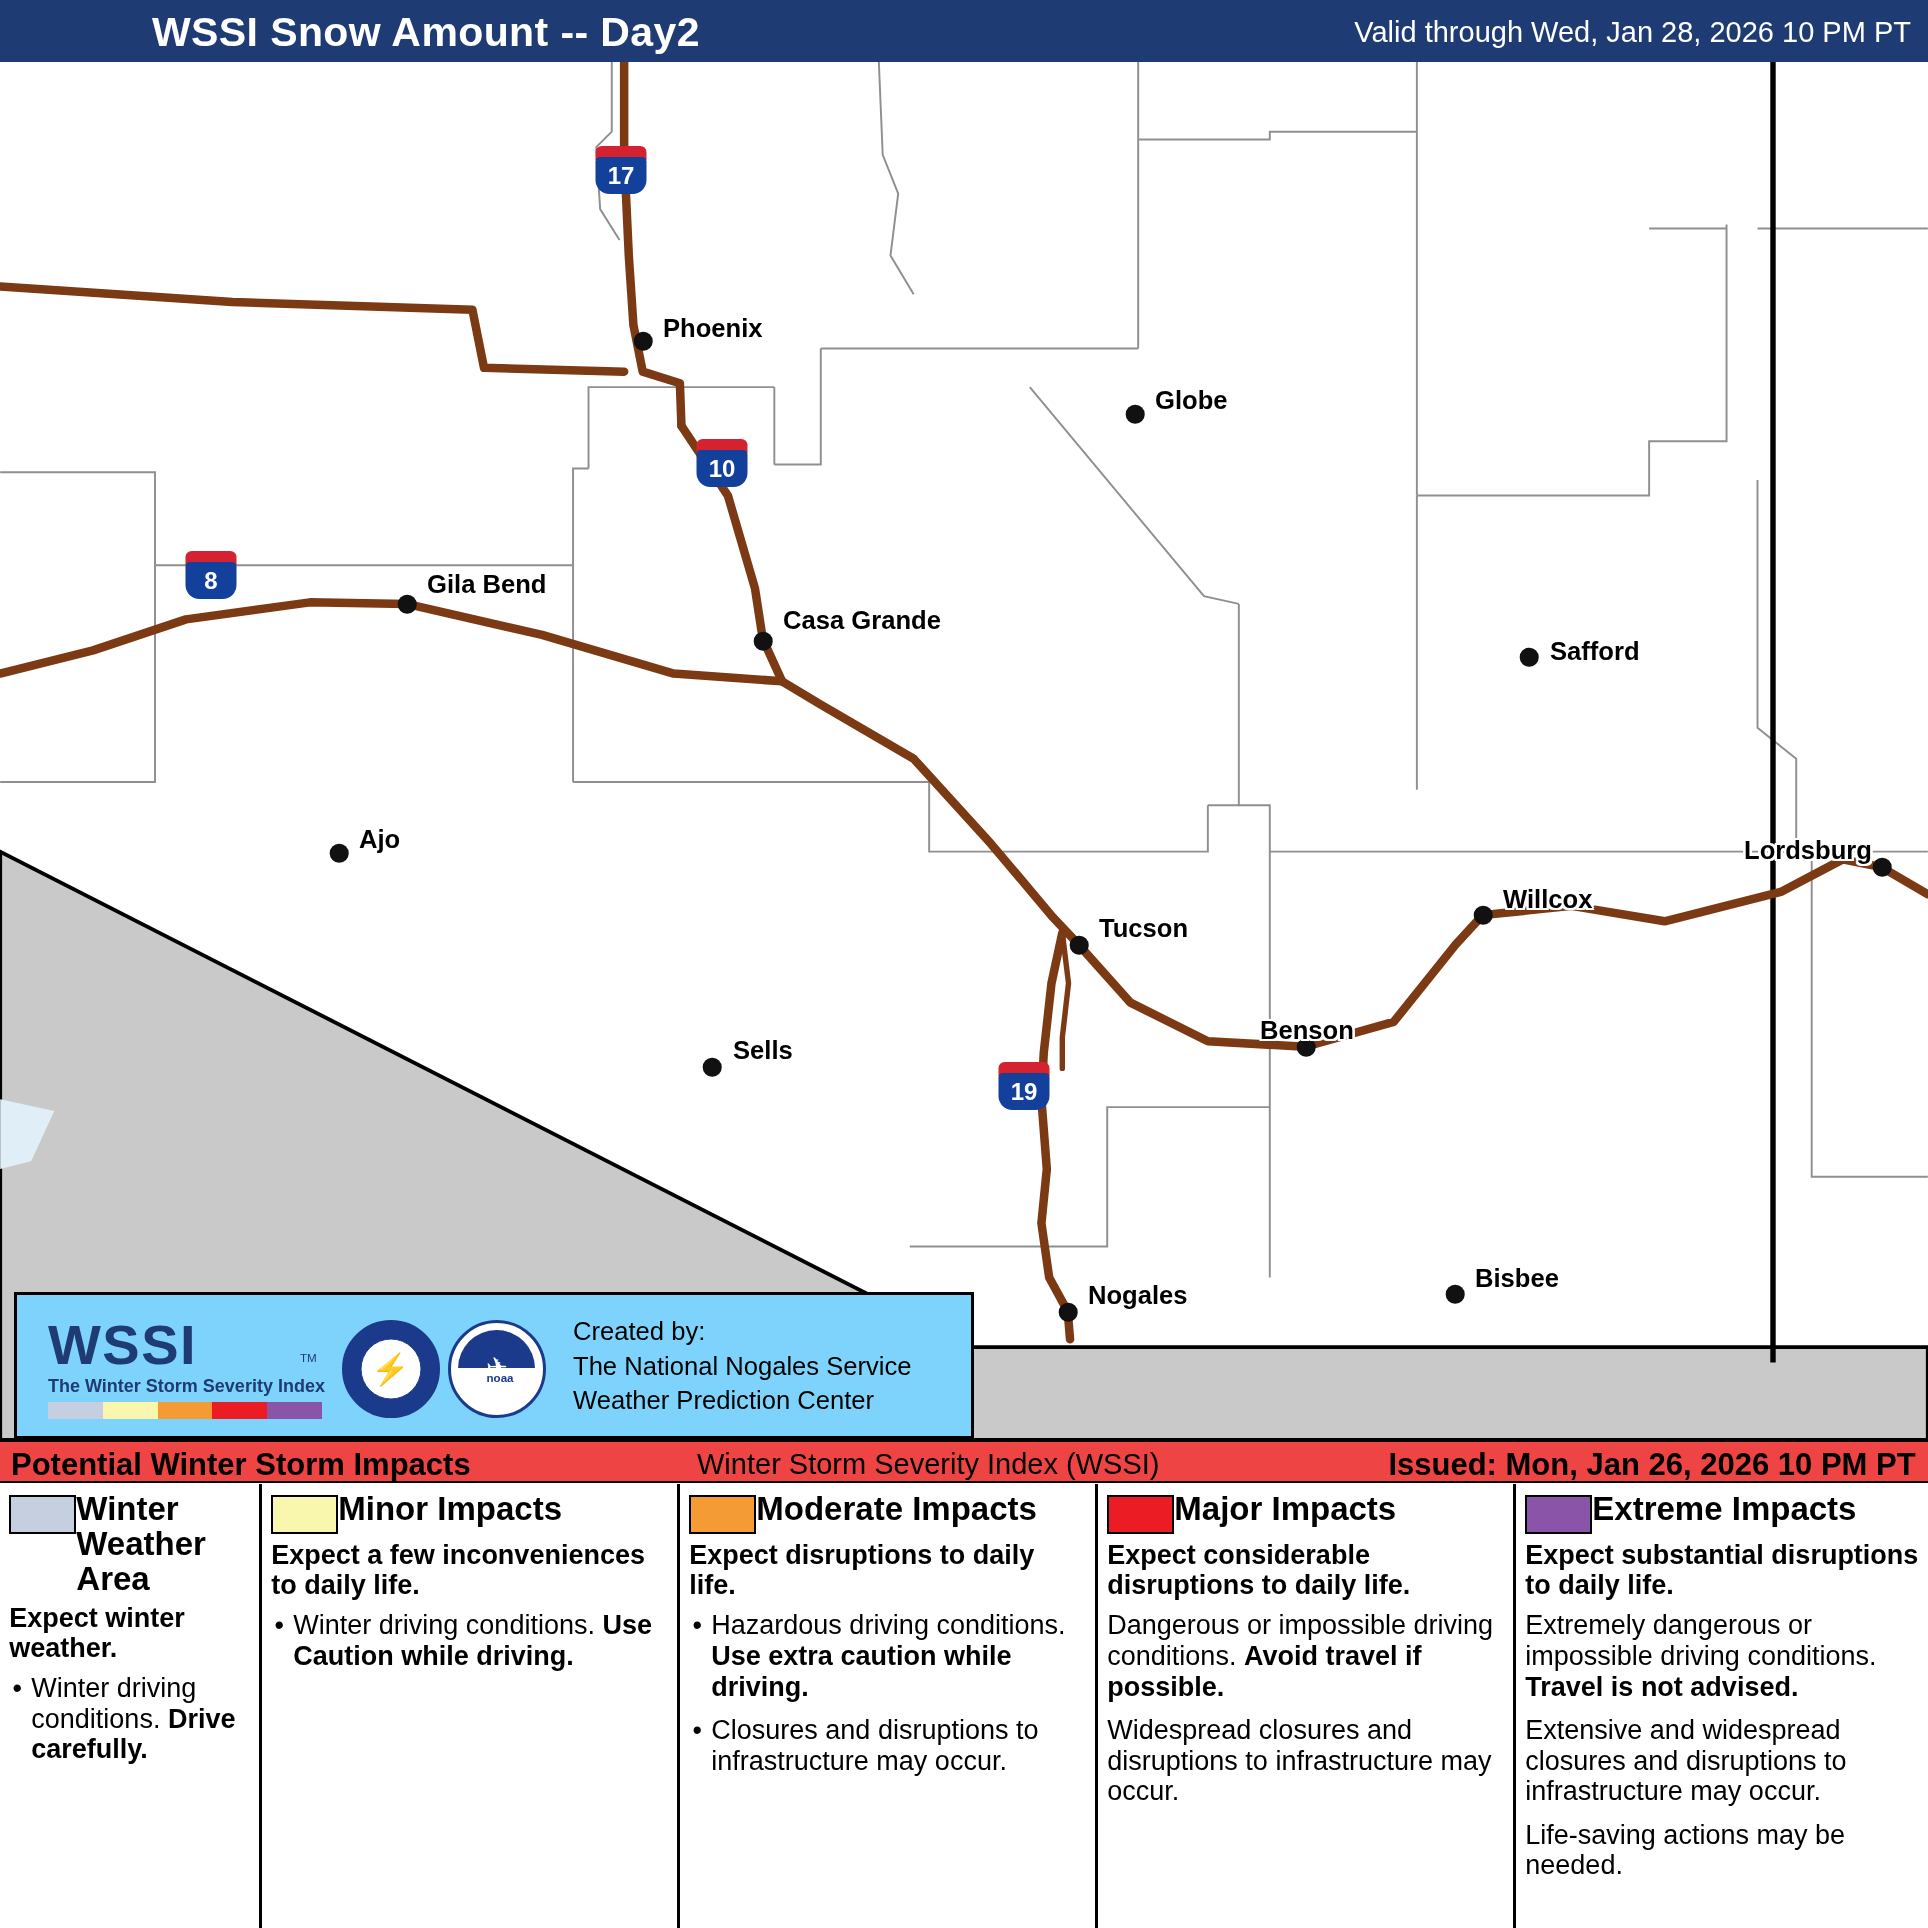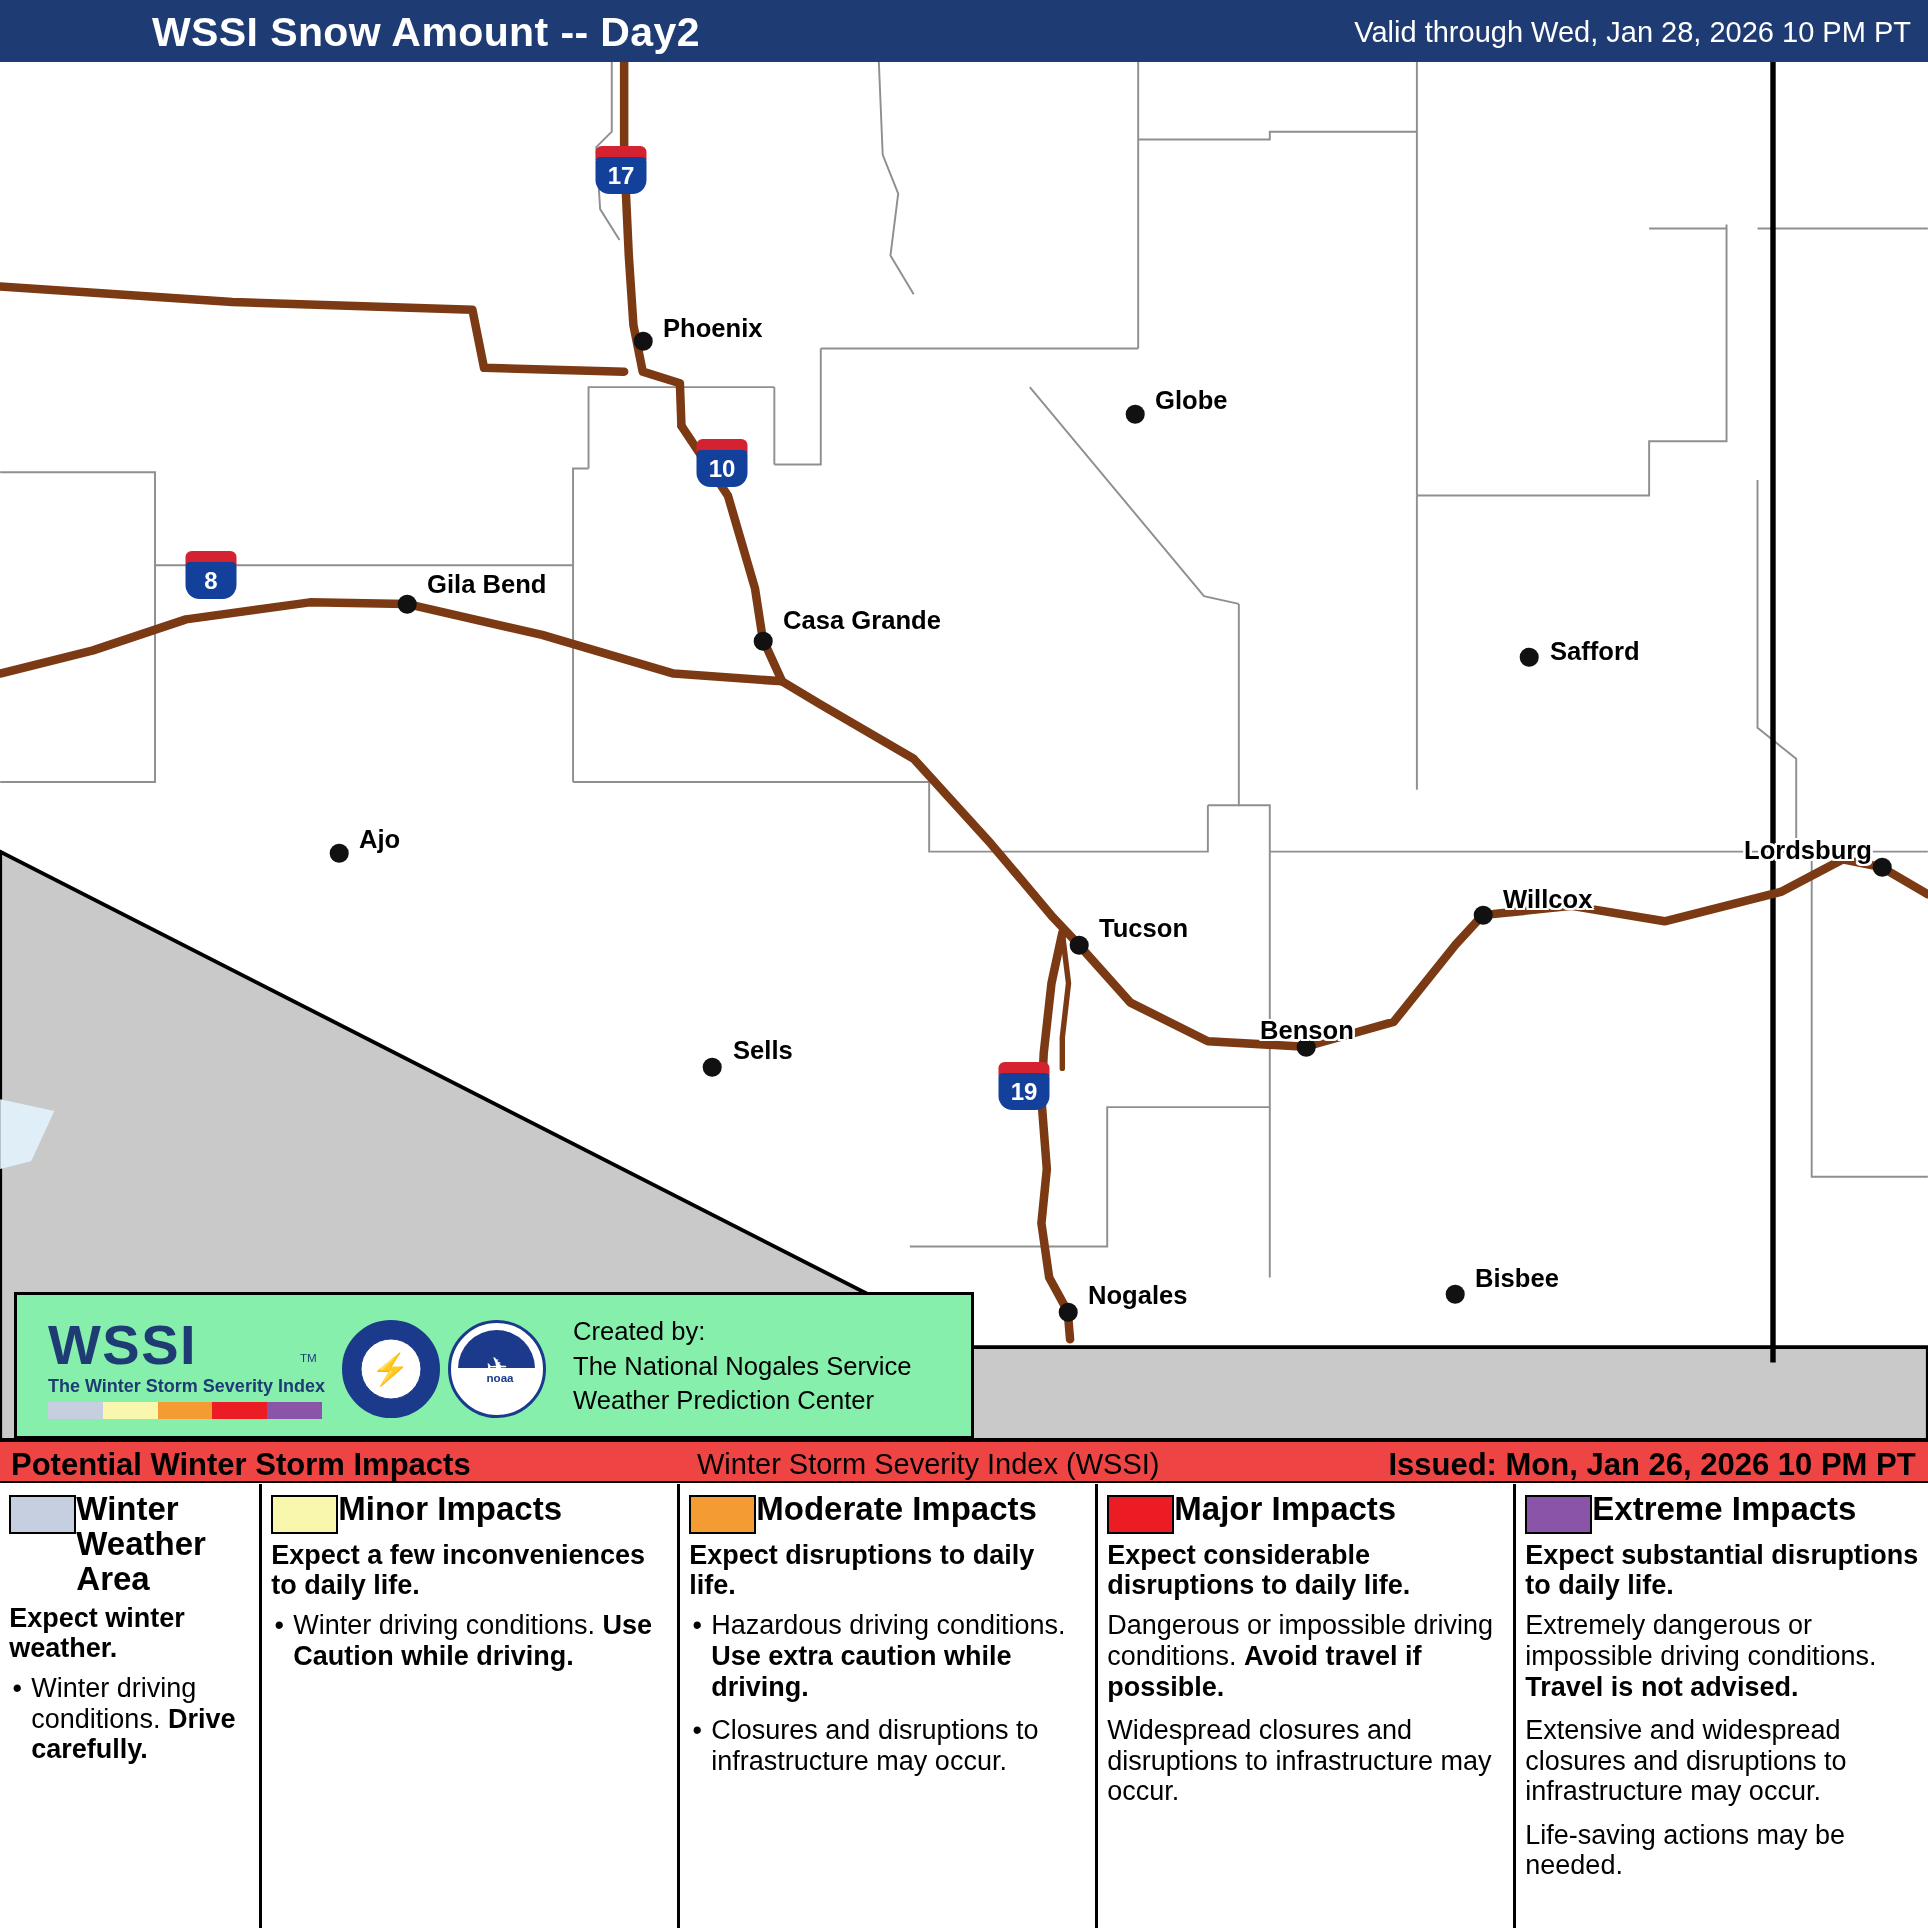--- a/index.html
+++ b/index.html
@@ -105,21 +105,21 @@
     font-family: "Liberation Sans", sans-serif;
   }
 
   
   #logo-box {
     position: absolute;
     left: 14px;
     top: 1292px;
     width: 960px;
     height: 147px;
-    background: #86efac;
+    background: #7dd3fc;
     border: 3.9px solid #000000;
     box-sizing: border-box;
   }
   #logo-box .wssi-word {
     position: absolute;
     left: 31px;
     top: 17px;
     font-size: 56px;
     font-weight: bold;
     color: #1f3b73;

